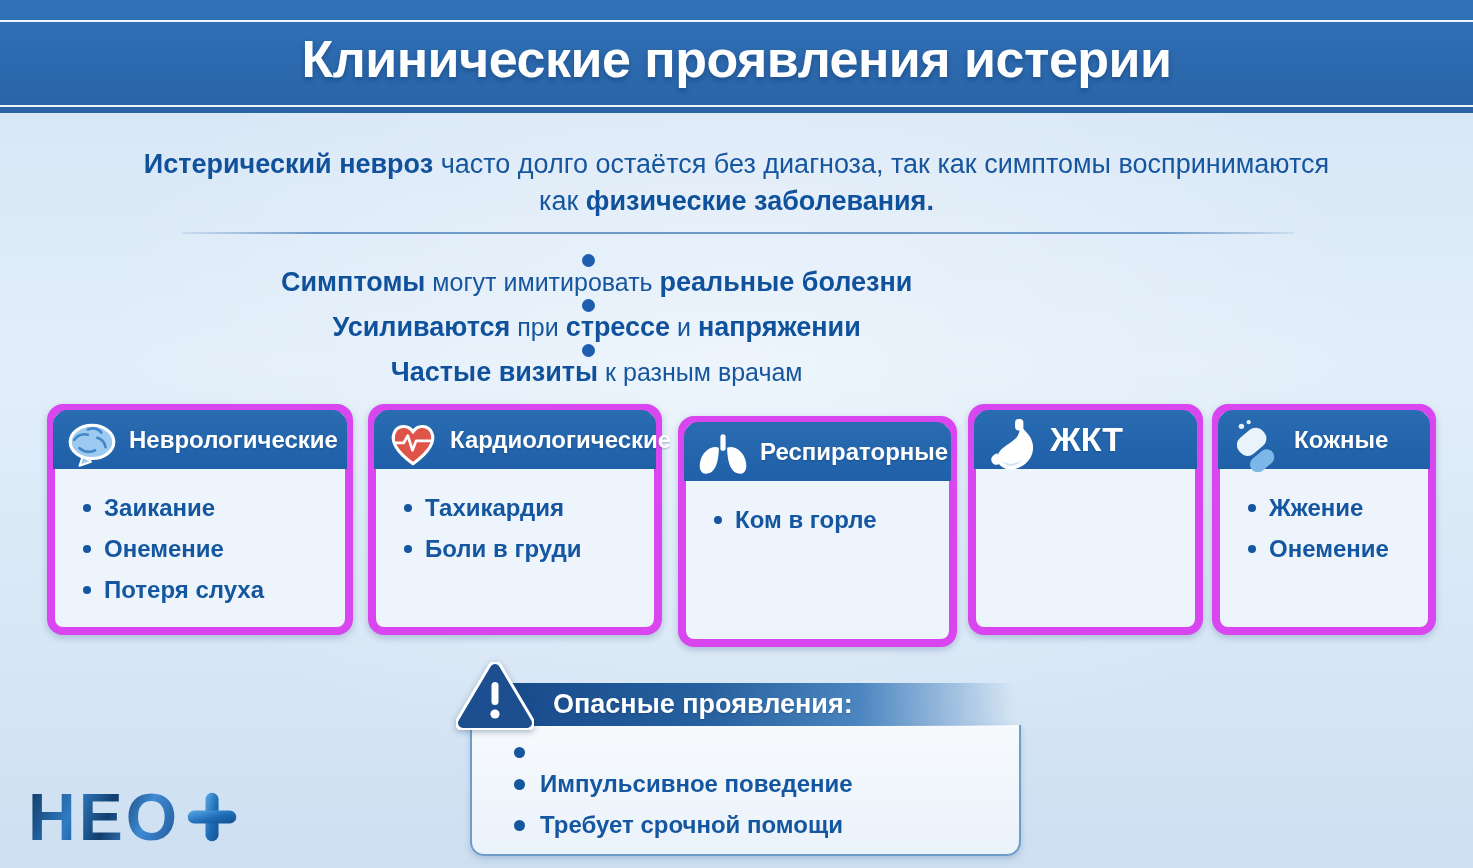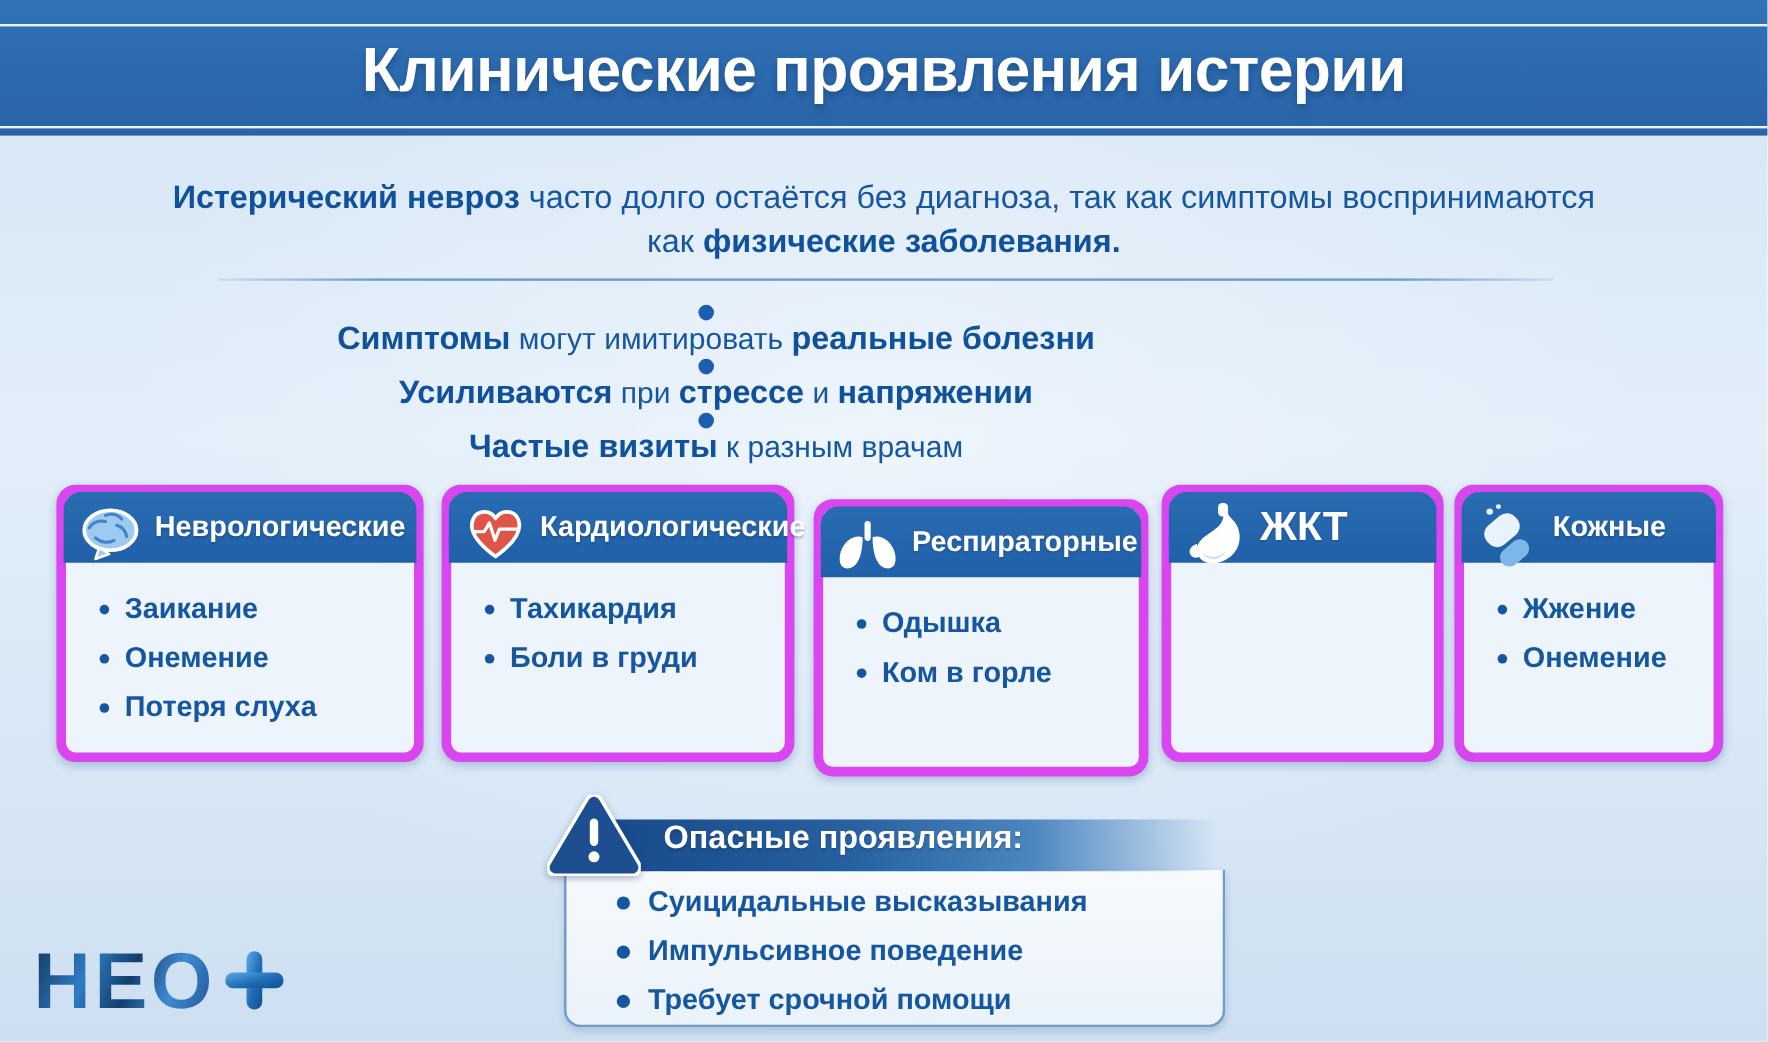--- a/index.html
+++ b/index.html
@@ -58,21 +58,21 @@
   .card-1 { left:47px;   width:306px; }
   .card-2 { left:368px;  width:294px; }
   .card-3 { left:678px;  width:279px;margin-top:12px; }
   .card-4 { left:968px;  width:235px; }
   .card-5 { left:1212px; width:224px; }
 
   
   .danger-band { position:absolute; left:497px; top:683px; width:534px; height:43px;
     border-radius:6px 12px 12px 6px; z-index:2;
     background:linear-gradient(90deg,#17498a 0%,#27619f 40%,#4c86c0 68%,rgba(200,222,243,0) 97%);
-    display:flex; padding-left:56px; }
+    display:flex; align-items:center; padding-left:56px; }
   .danger-band-title { color:#fff; font-size:27px; font-weight:700;
     text-shadow:0 1px 2px rgba(10,40,80,0.3); }
   .danger-triangle { position:absolute; left:456px; top:662px; width:78px; height:68px; z-index:3;
     filter:drop-shadow(0 2px 3px rgba(25,55,95,0.35)); }
   .danger-body { position:absolute; left:470px; top:725px; width:551px; height:131px; z-index:1;
     background:linear-gradient(180deg,#f7fafd 0%,#eaf2fa 100%);
     border:2px solid #6f9dca; border-top:none; border-radius:0 0 14px 14px;
     padding:12px 0 0 42px; box-shadow:0 3px 6px rgba(45,85,135,0.22); }
   .danger-item { display:flex; margin-bottom:11px; }
   .danger-item .dot { width:11px; height:11px; border-radius:50%; background:#1457a0;
@@ -168,24 +168,20 @@
     <svg class="icon-wrap" viewBox="0 0 52 48">
       <rect x="23.5" y="3" width="5" height="16" rx="2.5" fill="#ffffff"></rect>
       <path d="M22 16 C 22 28 19 41 9.5 41 C 3.5 41 2.5 34 4.5 27.5 C 7 19.5 15 13.5 22 16 Z" fill="#ffffff"></path>
       <path d="M30 16 C 30 28 33 41 42.5 41 C 48.5 41 49.5 34 47.5 27.5 C 45 19.5 37 13.5 30 16 Z" fill="#ffffff"></path>
     </svg>
     <span class="card-title">Респираторные</span>
   </div>
   <div class="card-items">
     <div class="card-item">
         <span class="dot"></span>
-        <span class="card-item-text">Одышка</span>
-      </div>
-    <div class="card-item">
-        <span class="dot"></span>
         <span class="card-item-text">Ком в горле</span>
       </div>
   </div>
 </div>
 
 <div class="card card-4">
   <div class="card-header">
     <svg class="icon-wrap" viewBox="0 0 52 52">
       <path d="M33 4 c0 9 -1 14 -6 18 c-7 6 -16 9 -16 18 c0 8 9 12 17 10 c12 -3 19 -13 17 -24 c-1.5 -9 -7 -11 -9 -15 c-1.5 -3 -3 -4 -3 -7 z" fill="#ffffff"></path>
       <rect x="28" y="2" width="8" height="11" rx="3.5" fill="#ffffff"></rect>
@@ -225,21 +221,20 @@
 </div>
 <svg class="danger-triangle" viewBox="0 0 78 68">
   <polygon points="39,7 71,61 7,61" fill="none" stroke="#ffffff" stroke-width="16" stroke-linejoin="round"></polygon>
   <polygon points="39,7 71,61 7,61" fill="#1c4e90" stroke="#1c4e90" stroke-width="10" stroke-linejoin="round"></polygon>
   <rect x="35.5" y="20" width="7" height="23" rx="3.5" fill="#ffffff"></rect>
   <circle cx="39" cy="52" r="4.6" fill="#ffffff"></circle>
 </svg>
 <div class="danger-body">
   <div class="danger-item">
       <span class="dot"></span>
-      <span class="danger-item-text">Суицидальные высказывания</span>
     </div>
   <div class="danger-item">
       <span class="dot"></span>
       <span class="danger-item-text">Импульсивное поведение</span>
     </div>
   <div class="danger-item">
       <span class="dot"></span>
       <span class="danger-item-text">Требует срочной помощи</span>
     </div>
 </div>

